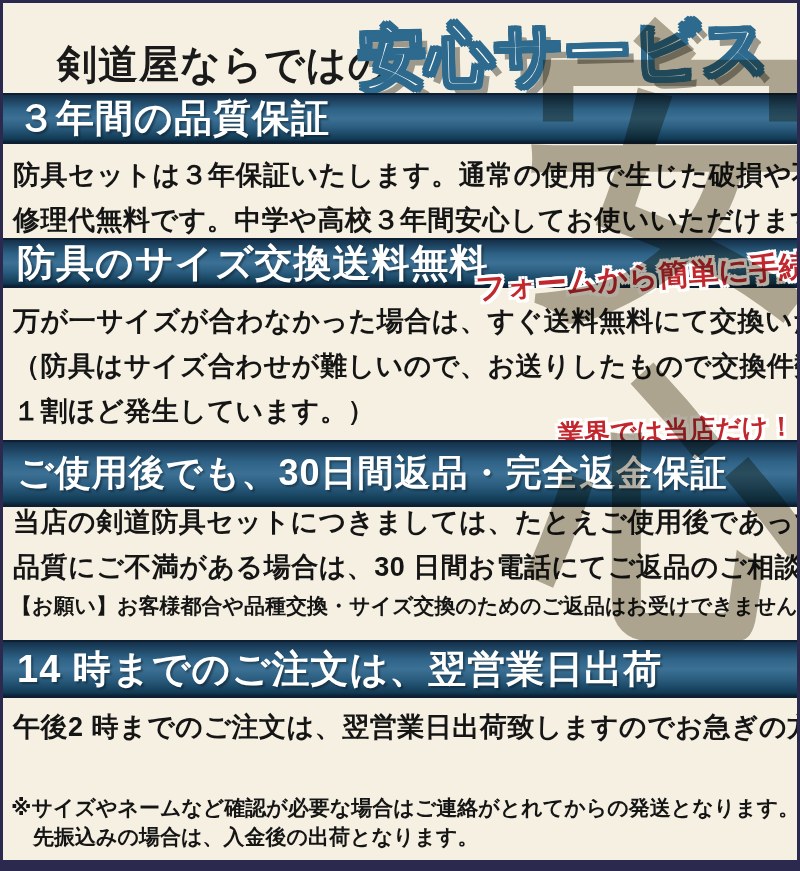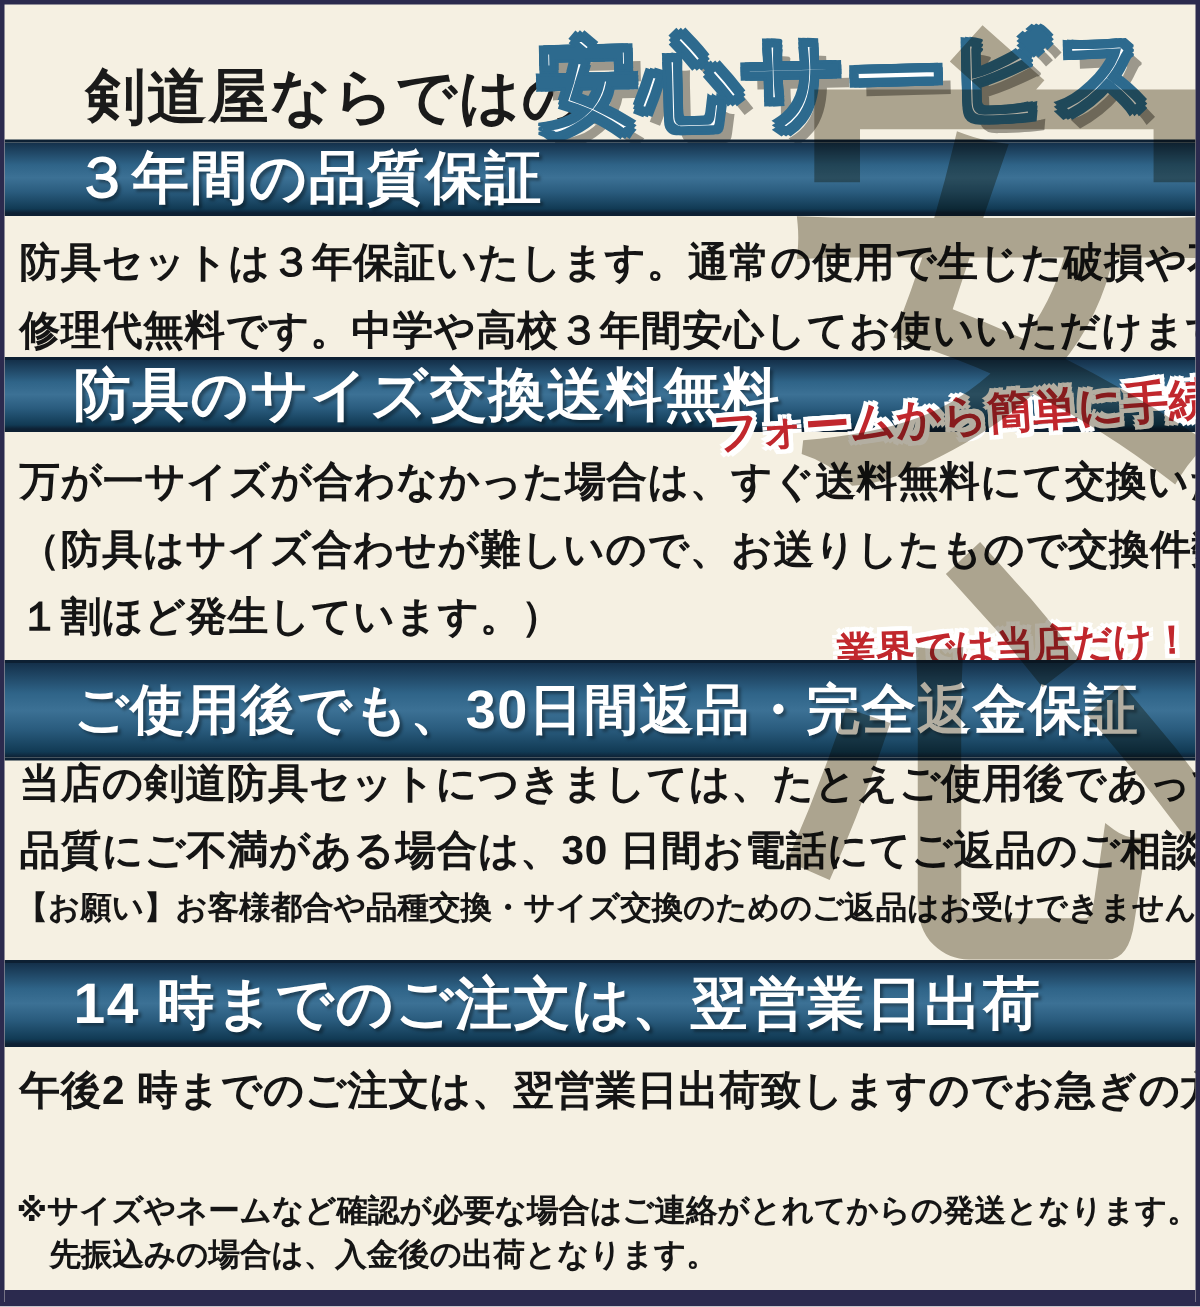--- a/index.html
+++ b/index.html
@@ -34,21 +34,21 @@
       8px 9px 0 rgba(140,136,125,0.85);
   }
 
   
   .banner {
     position: absolute; left: 0; width: 100%;
     background: linear-gradient(180deg,
       #14304a 0%, #2f6488 32%, #3c7195 50%, #2a5c7e 70%, #113a54 94%, #0d2033 100%);
     border-top: 2px solid #0d2033;
     border-bottom: 2px solid #0d2033;
-    display: flex; align-items: center; padding-left: 32px;
+    display: flex; align-items: center;
   }
   .banner-text {
     color: #ffffff; font-weight: bold; padding-left: 14px;
     white-space: nowrap; letter-spacing: 1px;
     text-shadow: 2px 2px 2px rgba(0,0,0,0.35);
   }
   .banner1 { top: 90px;  height: 51px; }
   .banner2 { top: 235px; height: 50px; }
   .banner3 { top: 437px; height: 67px; }
   .banner4 { top: 637px; height: 58px; }

